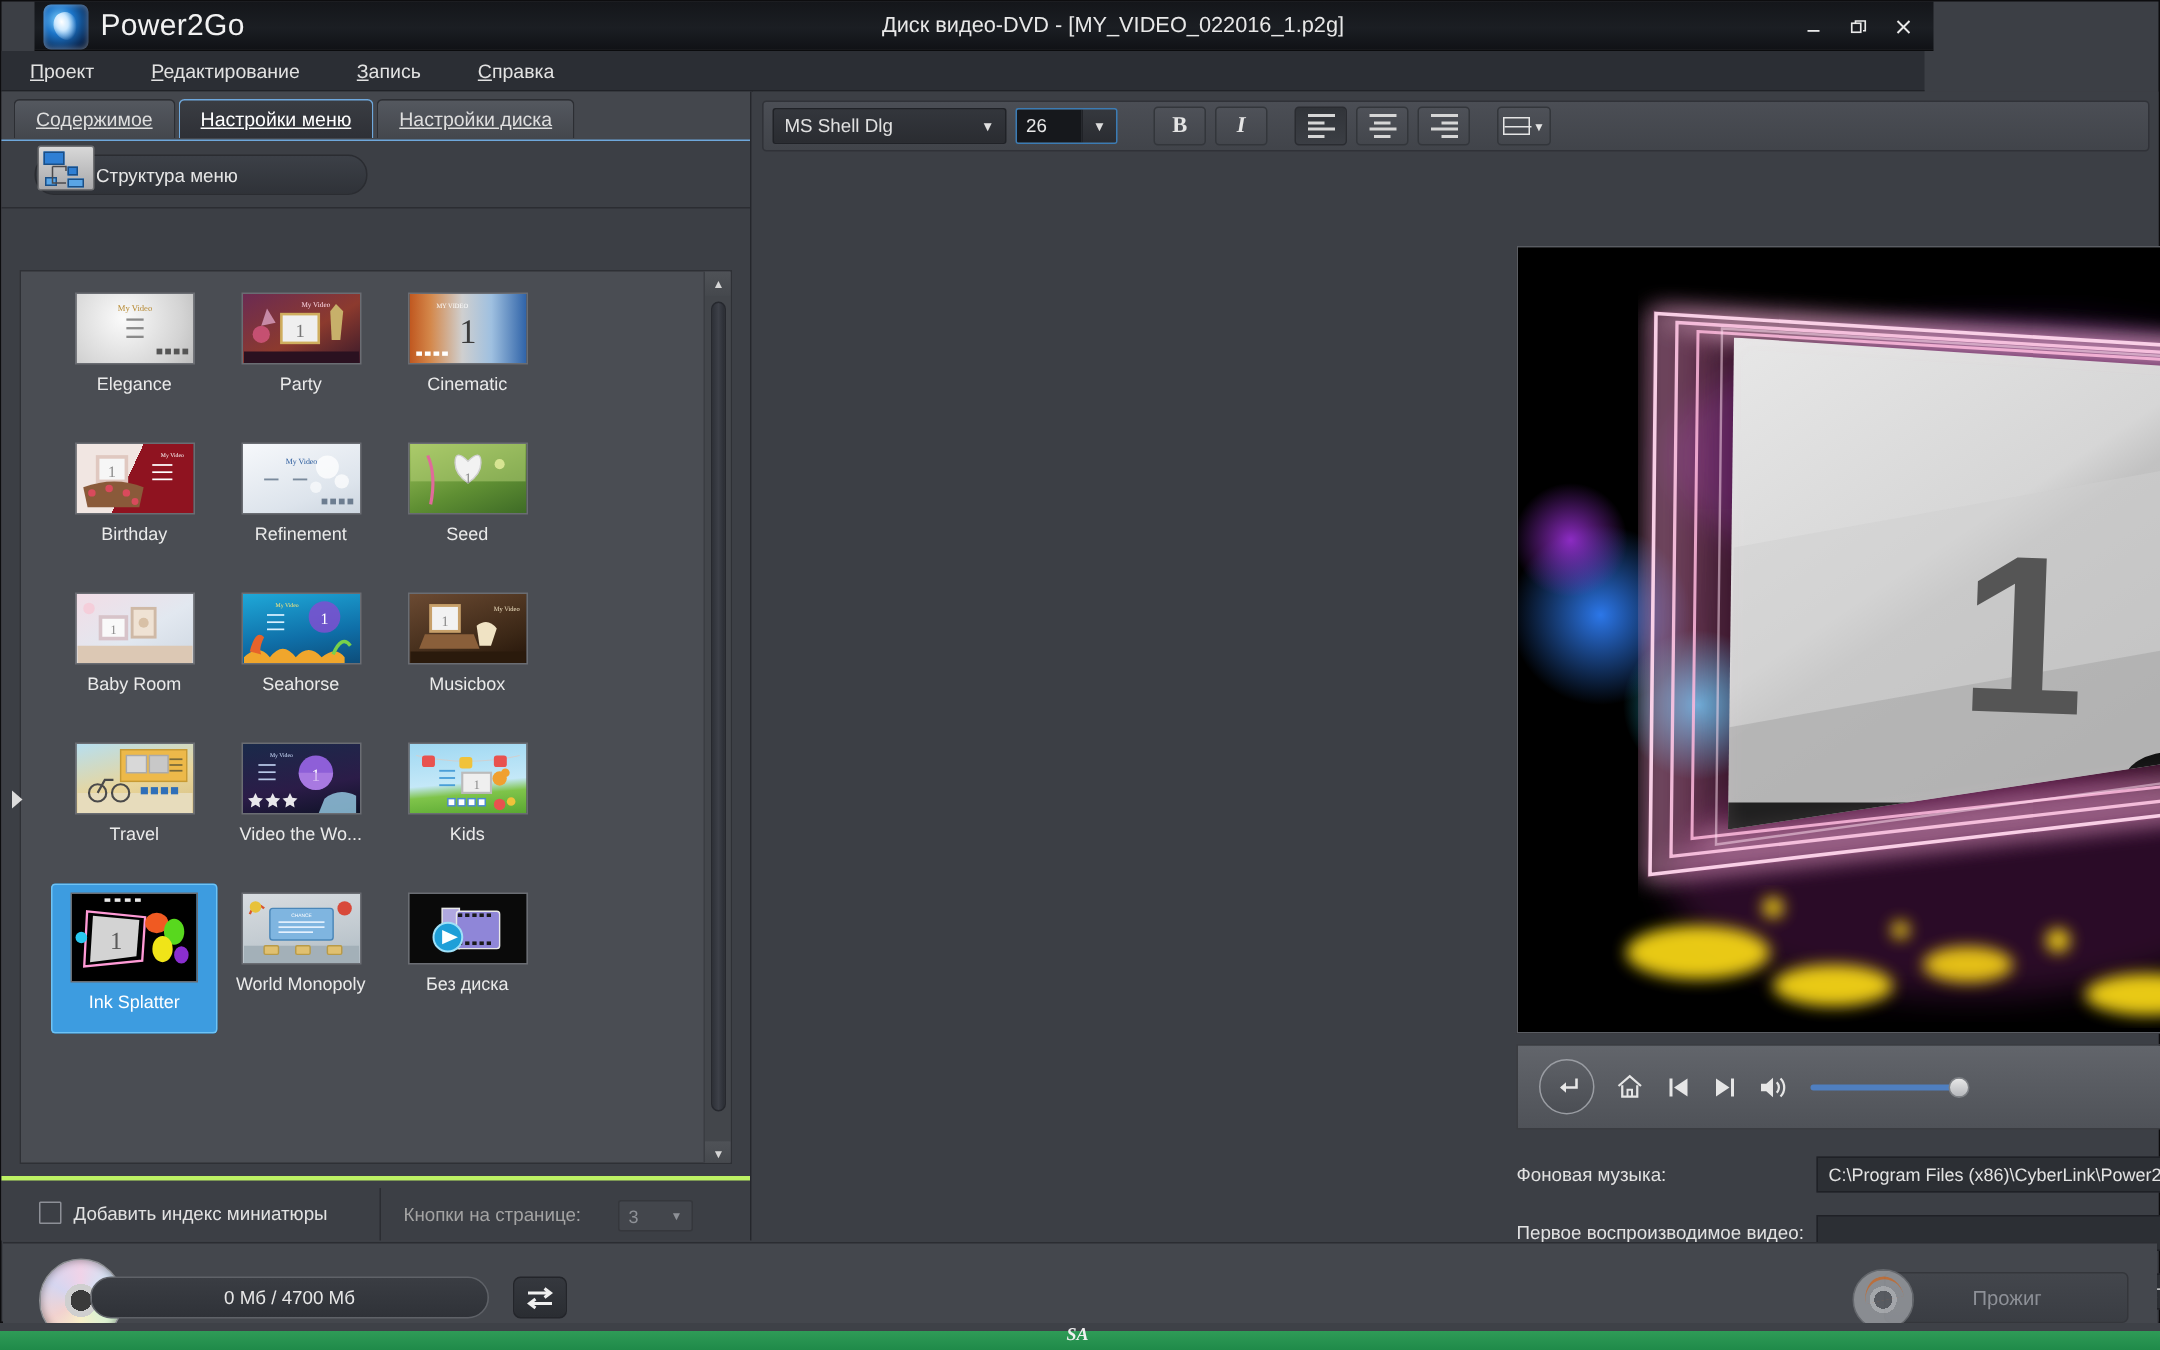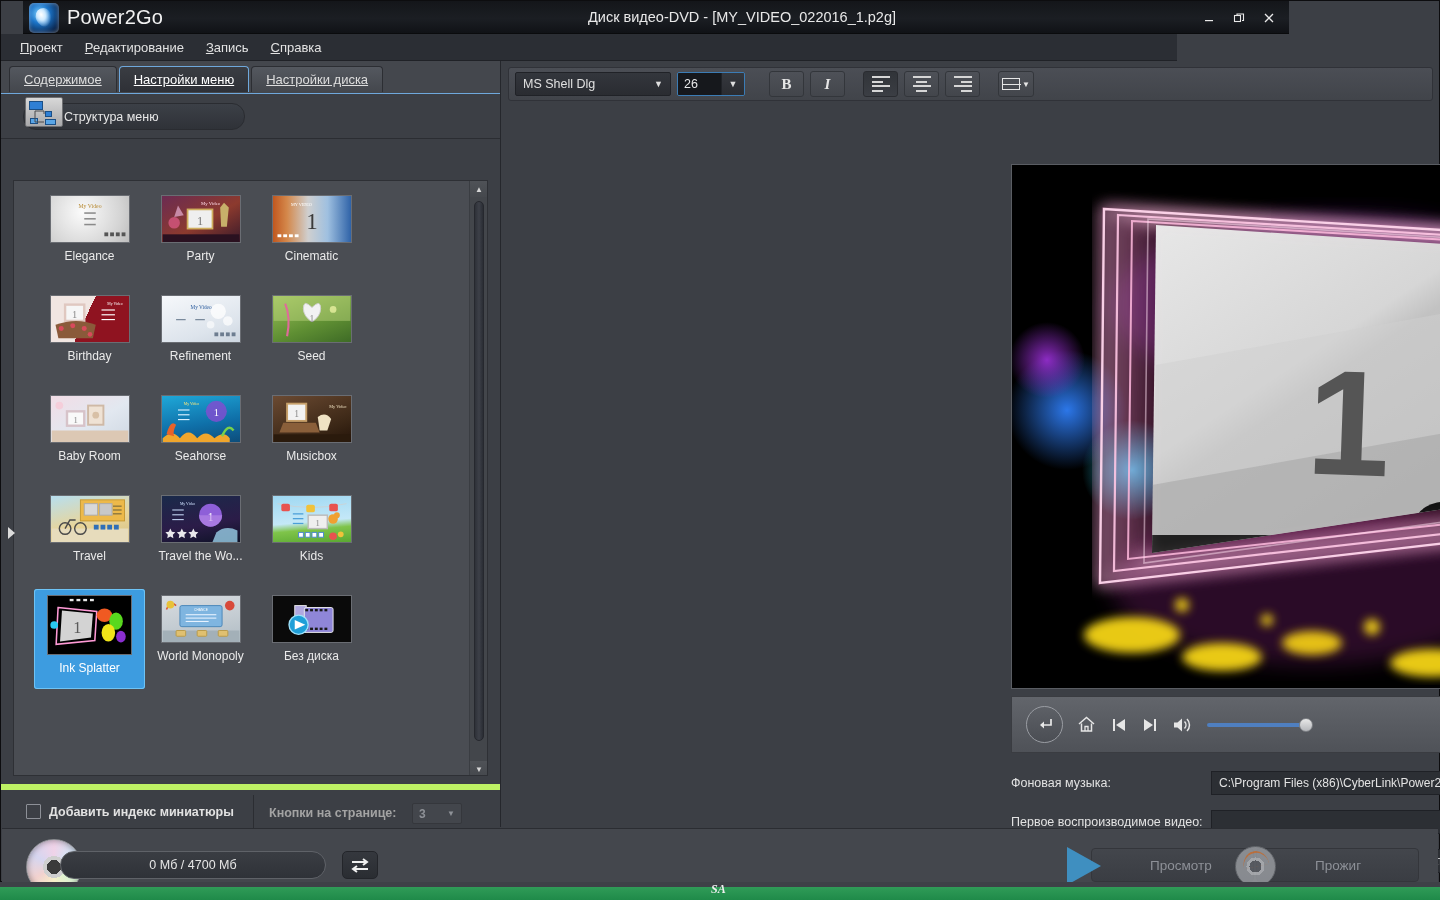--- a/index.html
+++ b/index.html
@@ -44,24 +44,24 @@
   }
   .win-btns { position:absolute; right:6px; top:6px; display:flex; gap:2px; }
   .win-btn {
     width:28px; height:22px; display:flex; align-items:center; justify-content:center;
     color:#e9e9e9; font-size:13px; cursor:default;
   }
   .win-btn svg { display:block; }
 
   
   .menubar {
-    position:absolute; left:0; top:33px; width:1176px; height:27px;
+    position:absolute; left:0; top:33px; width:1282px; height:27px;
     background:#2b2e34;
     border-bottom:1px solid #202227;
-    display:flex; align-items:center; padding-left:10px; gap:4px;
+    display:flex; align-items:center; padding-left:10px; gap:20px;
   }
   .menu-item {
     font-size:13px; color:#e2e2e2; padding:4px 9px; border-radius:2px;
   }
   .menu-item u { text-decoration: underline; }
 
   
   .leftpanel {
     position:absolute; left:0; top:60px; width:500px; height:766px;
     background:#44474d;
@@ -176,22 +176,21 @@
   }
   .sb-track { position:absolute; top:16px; bottom:16px; left:0; width:18px; background:#43464b; }
   .sb-thumb {
     position:absolute; left:4px; top:20px; width:10px; height:540px;
     background:linear-gradient(to right,#2e3138,#3d4048,#2a2d34);
     border-radius:5px; border:1px solid #26282e;
   }
 
   .bottom-opts {
     position:absolute; left:0; top:690px; width:499px; height:44px;
-    border-top:6px solid #bef264;
-    font-weight:bold;
+    border-top:3px solid #bef264;
   }
   .chk-wrap { position:absolute; left:25px; top:14px; display:flex; align-items:center; gap:8px; }
   .chk {
     width:15px; height:15px; background:#3c3f45; border:1px solid #8d9097; border-radius:1px;
   }
   .chk-lbl { font-size:12.5px; color:#e2e2e2; }
   .divider-v { position:absolute; left:252px; top:5px; width:1px; height:35px; background:#2b2d32; }
   .btn-page-lbl { position:absolute; left:268px; top:16px; font-size:12.5px; color:#a3a3a3; }
   .spin {
     position:absolute; left:411px; top:13px; width:50px; height:21px;
@@ -661,21 +660,21 @@
                   <text x="50" y="26" font-size="12" fill="#fff" text-anchor="middle" font-family="Liberation Serif,serif">1</text>
                   <path d="M38 20 a12 12 0 0 0 24 0" fill="#b98ae8" opacity=".6"></path>
                   <g fill="#ffffff" opacity=".9">
                     <path d="M8 34 l1.6 3.4 3.6 .5 -2.6 2.6 .6 3.6 -3.2 -1.8 -3.2 1.8 .6 -3.6 -2.6 -2.6 3.6 -.5 Z"></path>
                     <path d="M20 34 l1.6 3.4 3.6 .5 -2.6 2.6 .6 3.6 -3.2 -1.8 -3.2 1.8 .6 -3.6 -2.6 -2.6 3.6 -.5 Z"></path>
                     <path d="M32 34 l1.6 3.4 3.6 .5 -2.6 2.6 .6 3.6 -3.2 -1.8 -3.2 1.8 .6 -3.6 -2.6 -2.6 3.6 -.5 Z"></path>
                   </g>
                   <path d="M56 38 q10 -8 22 -2 v12 H52 Z" fill="#9ad0e8" opacity=".8"></path>
                 </svg>
               </div>
-              <div class="lbl">Travel the Wo...</div>
+              <div class="lbl">Video the Wo...</div>
             </div>
             <div class="tpl">
               <div class="thumb-box">
                 <div style="width:100%;height:100%;background:linear-gradient(175deg,#9fd8f2,#c4e8f8 55%,#7fc44a 70%,#5aa832)"></div>
                 <svg viewBox="0 0 80 48" style="position:absolute;inset:0;width:100%;height:100%">
                   <path d="M4 8 q36 8 72 0" stroke="#d0d0d0" stroke-width=".8" fill="none"></path>
                   <rect x="8" y="8" width="9" height="8" rx="2" fill="#e8524f"></rect>
                   <rect x="34" y="9" width="9" height="8" rx="2" fill="#f0c23a"></rect>
                   <rect x="58" y="8" width="9" height="8" rx="2" fill="#e8524f"></rect>
                   <rect x="36" y="20" width="20" height="14" fill="#efefef" stroke="#bbb" stroke-width="1.5"></rect>
@@ -1081,24 +1080,20 @@
     <div class="cap-bar">
       <span>0 Мб / 4700 Мб</span>
     </div>
     <div class="swap-btn">
       <svg width="22" height="18" viewBox="0 0 22 18">
         <path d="M3 6 H17 M14 3 L18 6 L14 9" fill="none" stroke="#f0f0f0" stroke-width="2"></path>
         <path d="M19 13 H5 M8 10 L4 13 L8 16" fill="none" stroke="#f0f0f0" stroke-width="2"></path>
       </svg>
     </div>
 
-    <div class="action-btn" id="preview-btn">
-      <span class="play-tri"></span>
-      <span>Просмотр</span>
-    </div>
     <div class="action-btn" id="burn-btn">
       <span class="burn-disc"></span>
       <span>Прожиг</span>
     </div>
   </div>
 </div>
 
 <div class="taskbar"></div>
 <div class="tb-sa">SA</div>
 

